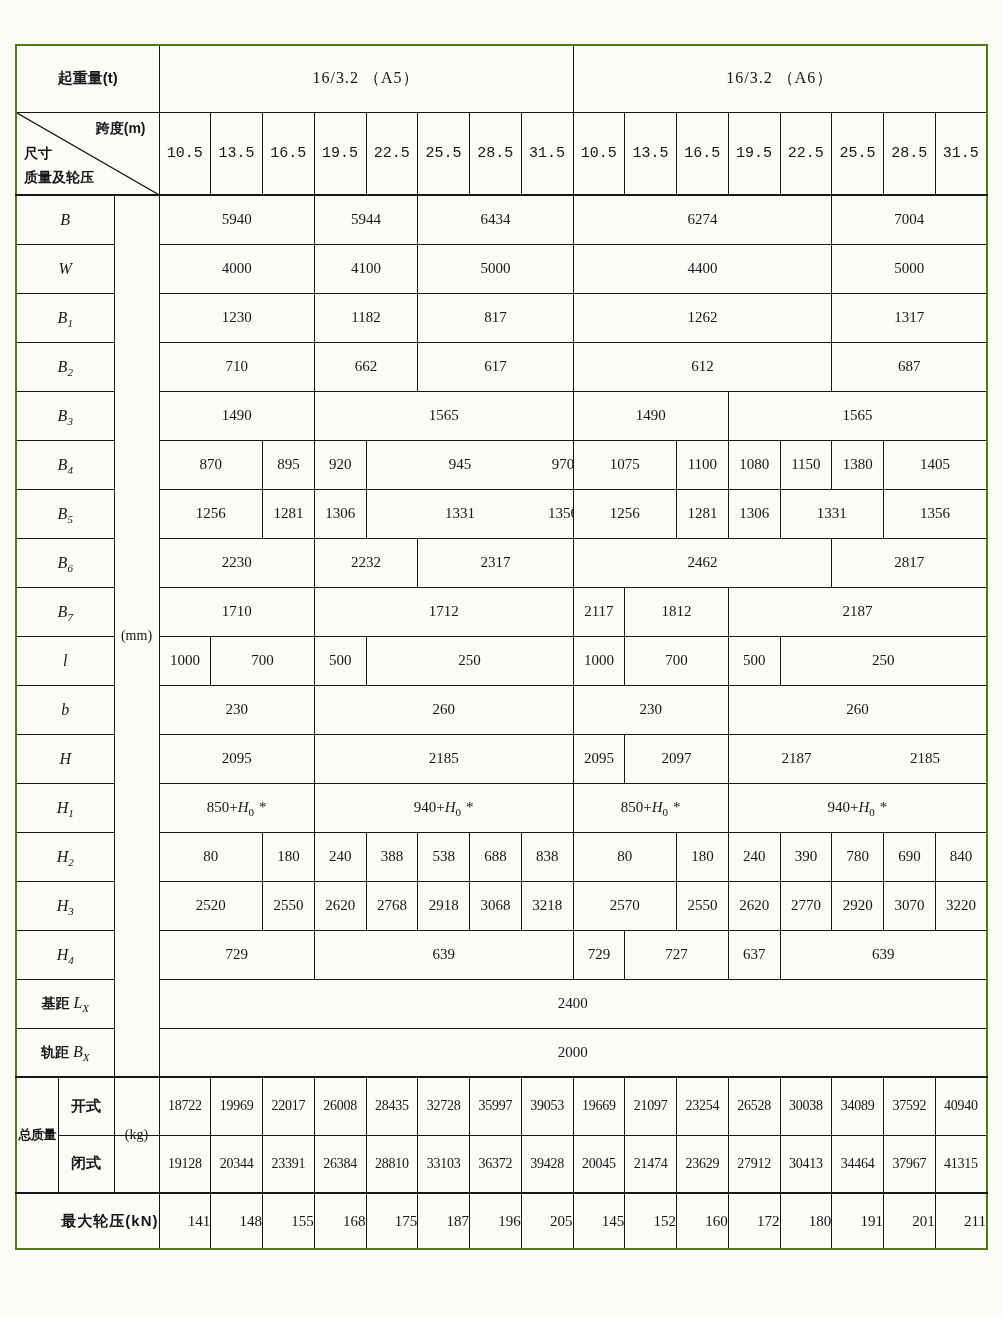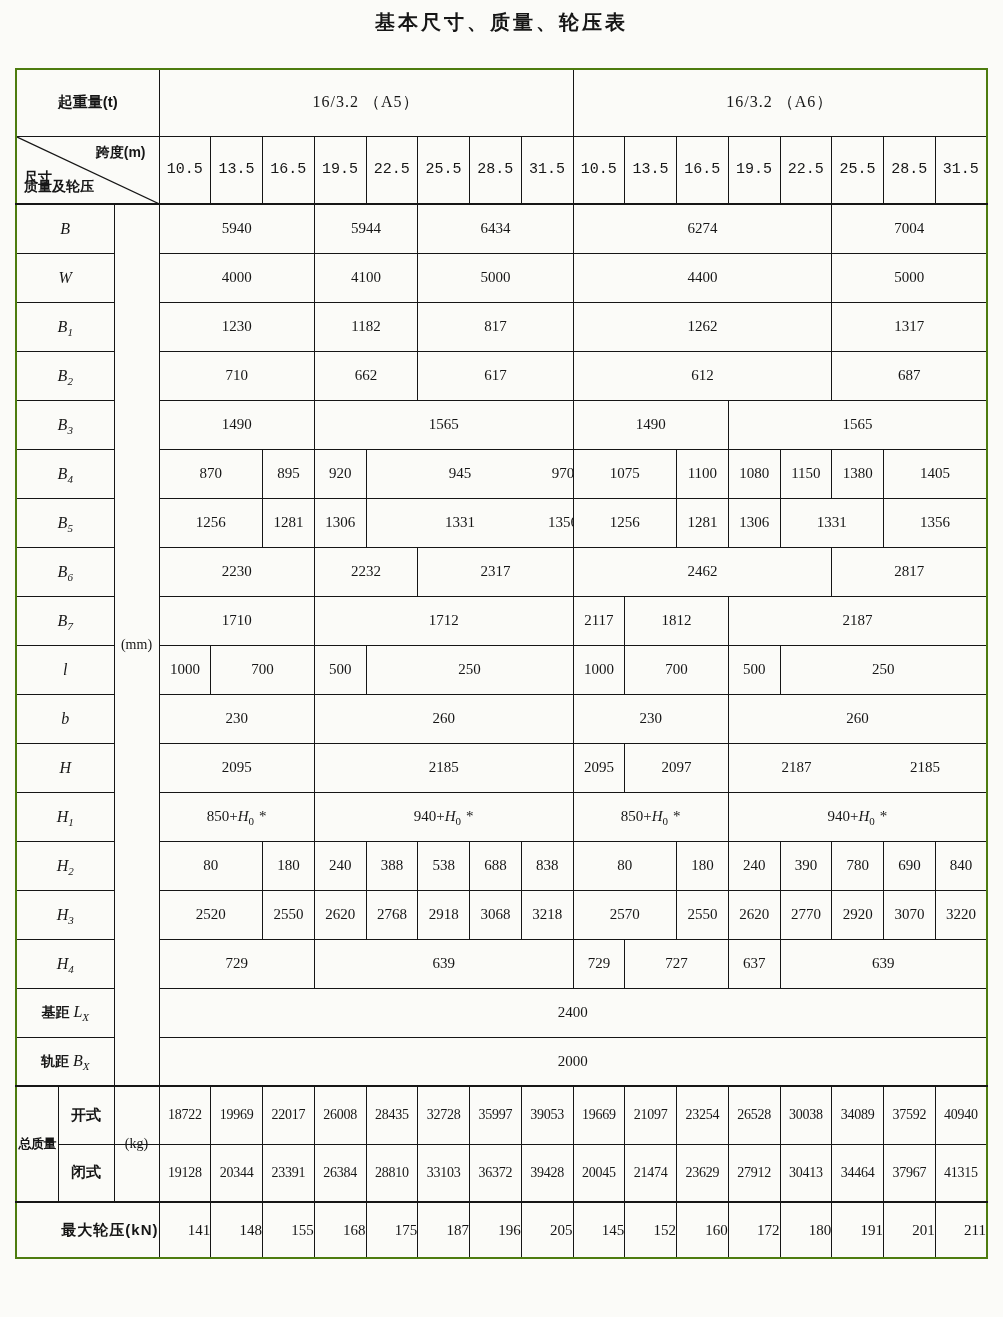--- a/index.html
+++ b/index.html
@@ -19,21 +19,21 @@
     width:973px;margin-top:34px;
     border:2px solid #4d7c0f;
   }
   td{
     border:1px solid #161616;
     text-align:center;vertical-align:middle;
     padding:0;overflow:hidden;
   }
   col.ca{width:42px;} col.cb{width:56px;} col.cu{width:45px;}
   tr.h1r{height:67px;}
-  tr.h2r{height:68px;}
+  tr.h2r{height:83px;}
   tr.dim{height:49px;}
   tr.mor,tr.mcr{height:58px;}
   tr.knr{height:56px;}
   tr.h2r td{border-bottom-width:2px;}
   tr.mor td{border-top-width:2px;}
   tr.knr td{border-top-width:2px;text-align:right;}
   .ch{font-weight:bold;font-size:15px;}
   .grp{
     font-family:"Liberation Serif","DejaVu Serif",serif;
     font-weight:normal;font-size:16px;letter-spacing:1px;
@@ -63,21 +63,20 @@
   .h1v .ast{margin-left:5px;}
   .mass-lbl{font-weight:bold;font-size:13px;letter-spacing:-0.5px;}
   .sub-lbl{font-weight:bold;font-size:15px;}
   .kn-lbl{font-weight:bold;font-size:15px;letter-spacing:1px;}
   .foot{margin-top:9px;font-size:15px;font-weight:600;letter-spacing:0.5px;}
 </style>
 </head>
 <body>
 
 <div class="page">
-  <div class="title">基本尺寸、质量、轮压表</div>
 
   <table class="spec">
     <colgroup>
       <col class="ca">
         <col class="cb">
         <col class="cu">
       <col span="16">
     </colgroup>
 
     <tbody>

